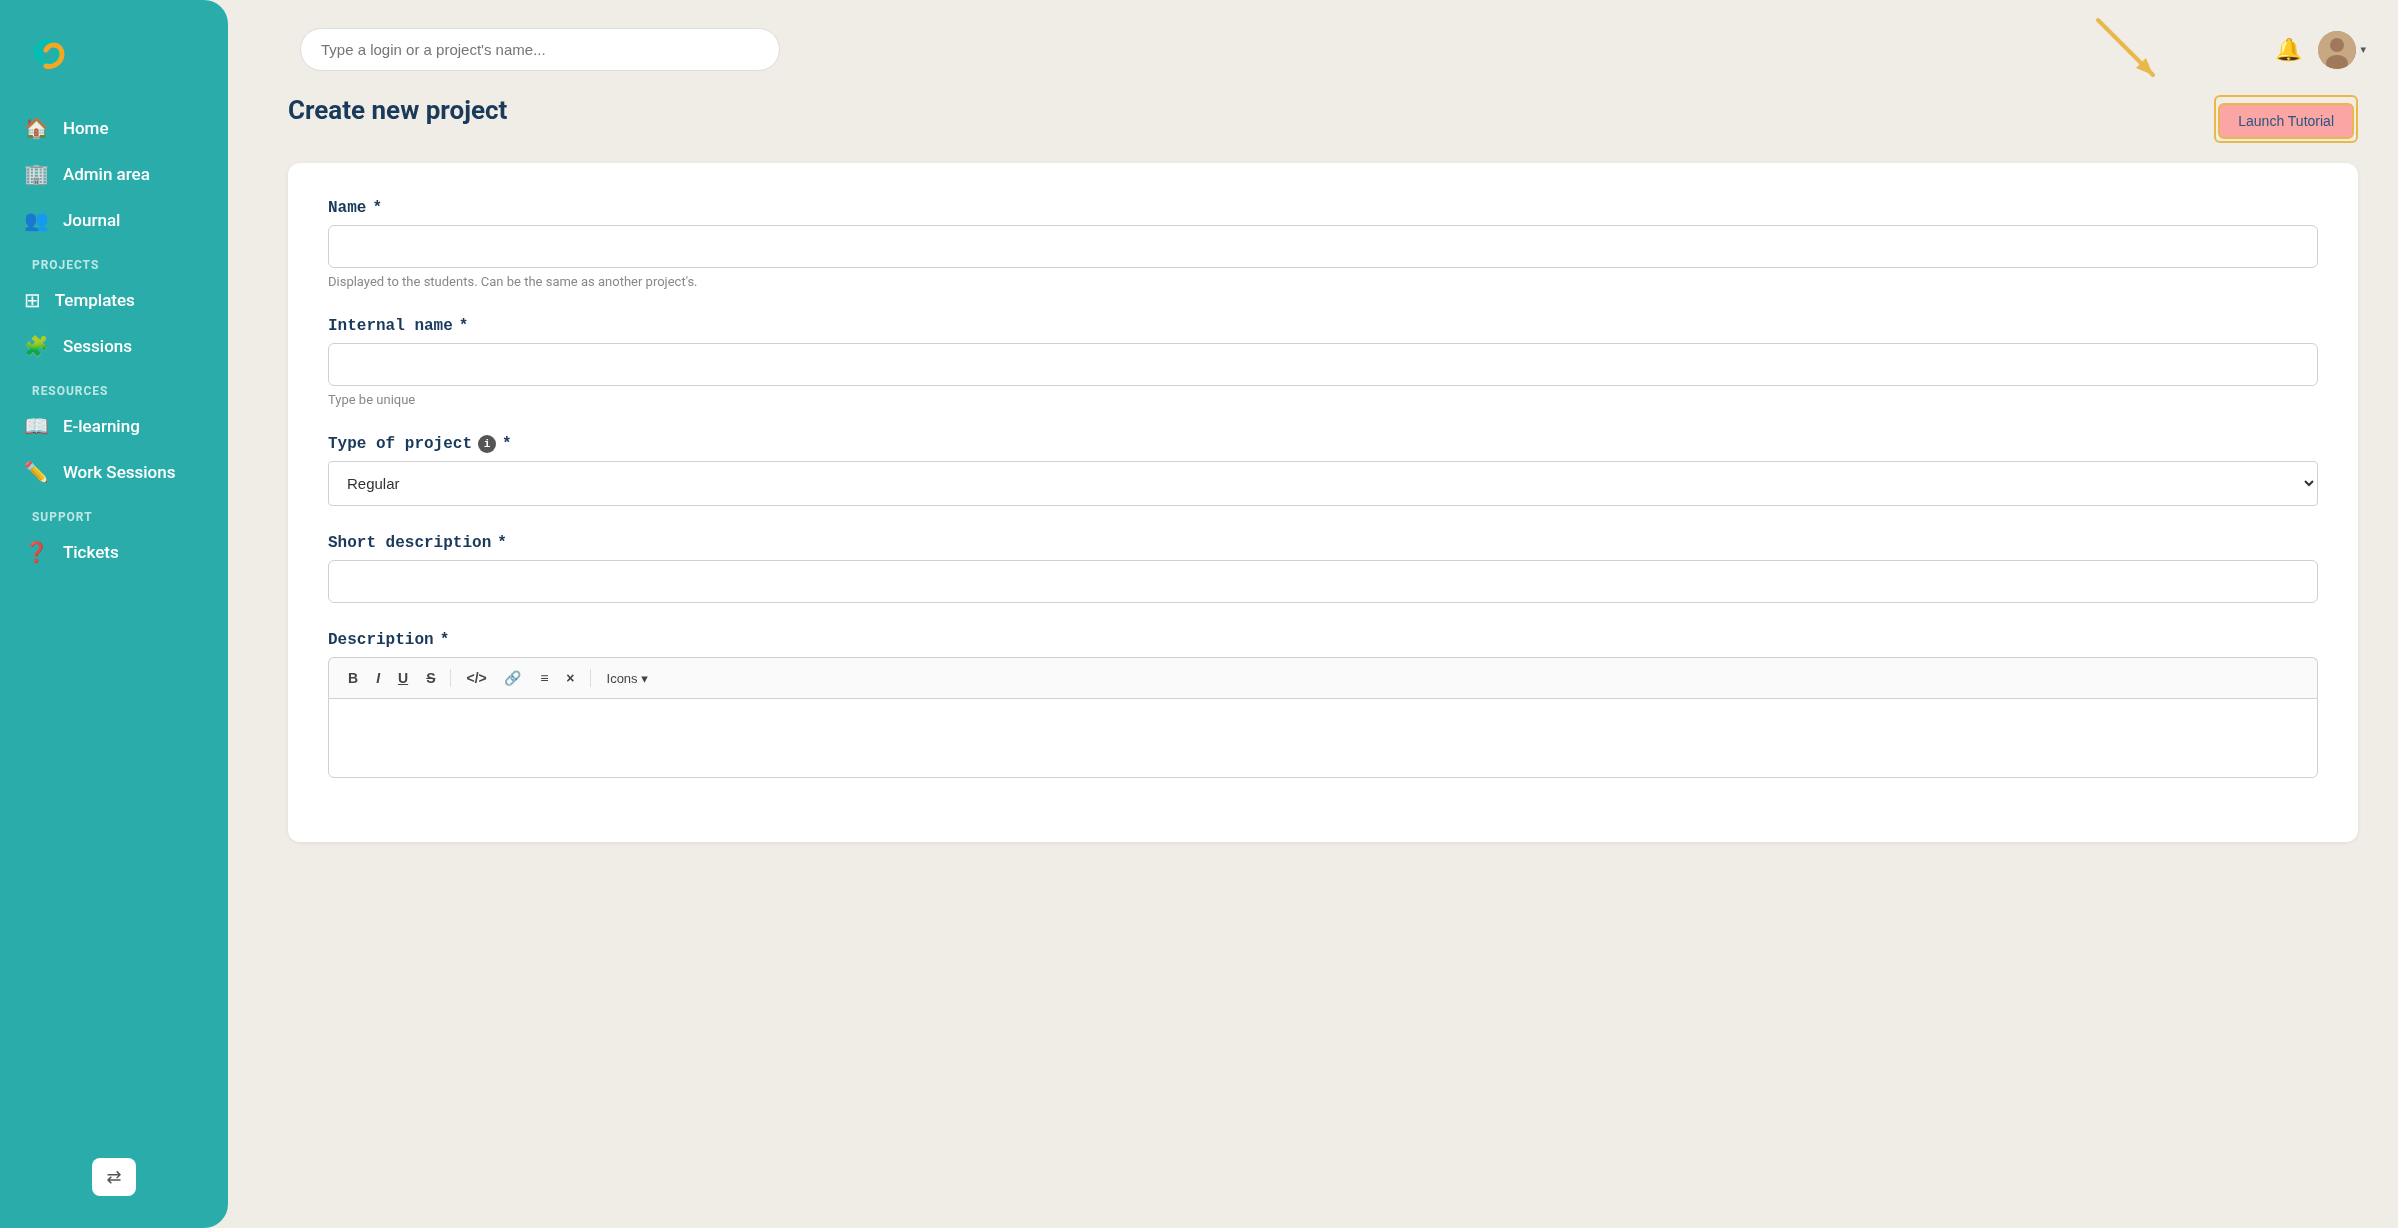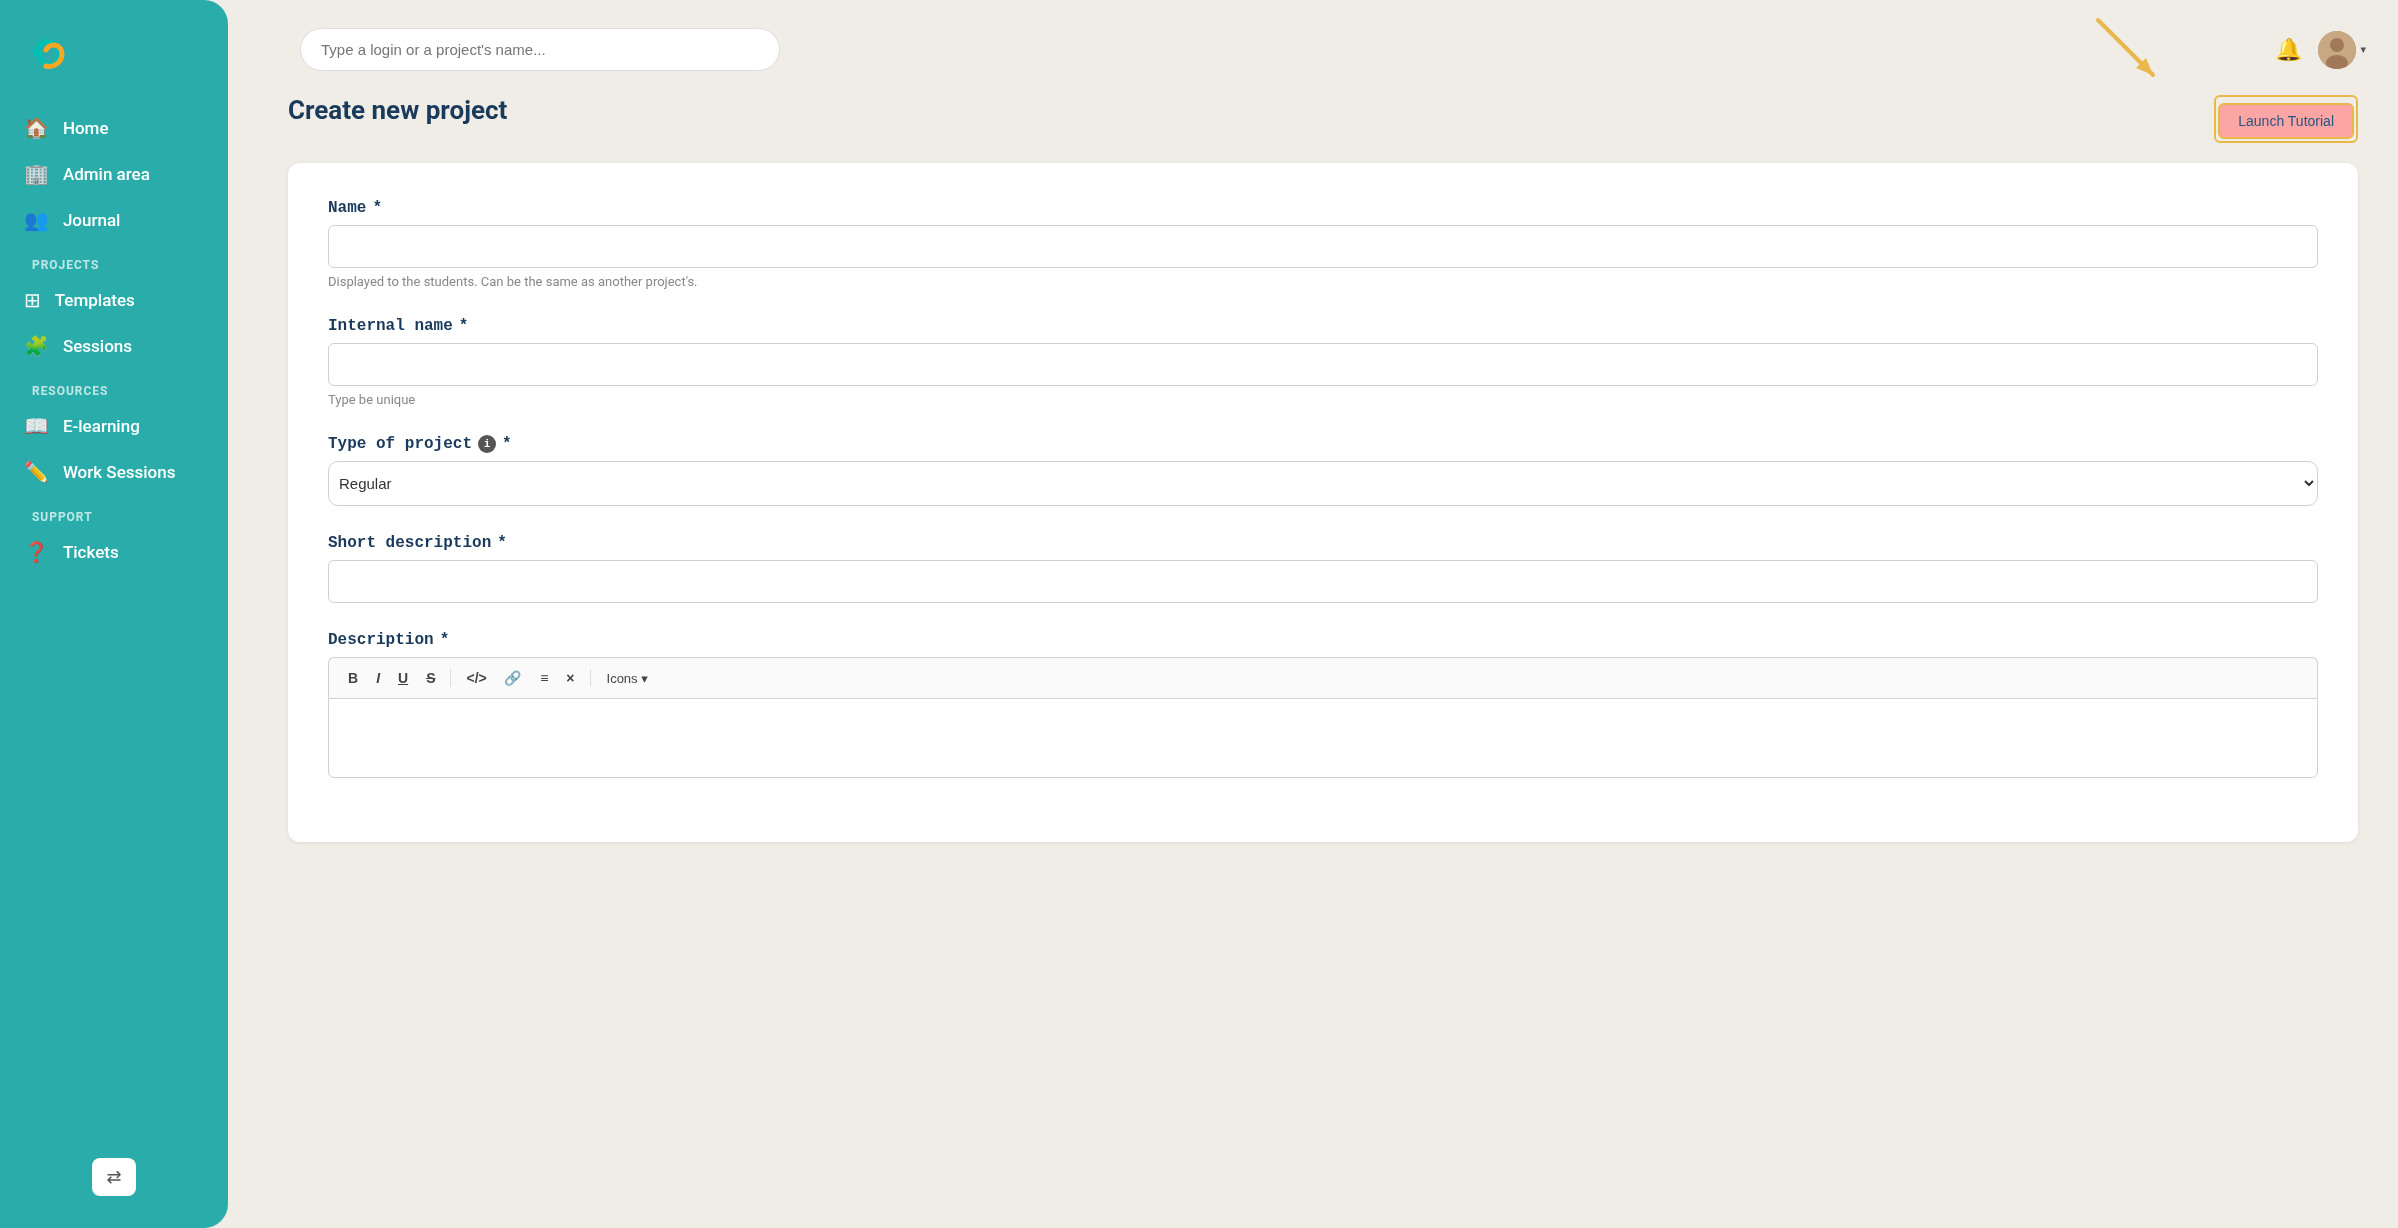--- a/index.html
+++ b/index.html
@@ -185,23 +185,23 @@
       outline: none;
       color: #333;
     }
     .form-hint {
       font-size: 13px;
       color: #888;
       margin-top: 6px;
     }
     .form-select {
       width: 100%;
-      padding: 12px 6px;
+      padding: 12px 14px;
       border: 1px solid #d0d0d0;
-      border-radius: 10px;
+      border-radius: 4px;
       font-size: 15px;
       outline: none;
       color: #333;
       appearance: auto;
       background: white;
     }
     .info-icon {
       display: inline-flex;
       align-items: center;
       justify-content: center;

